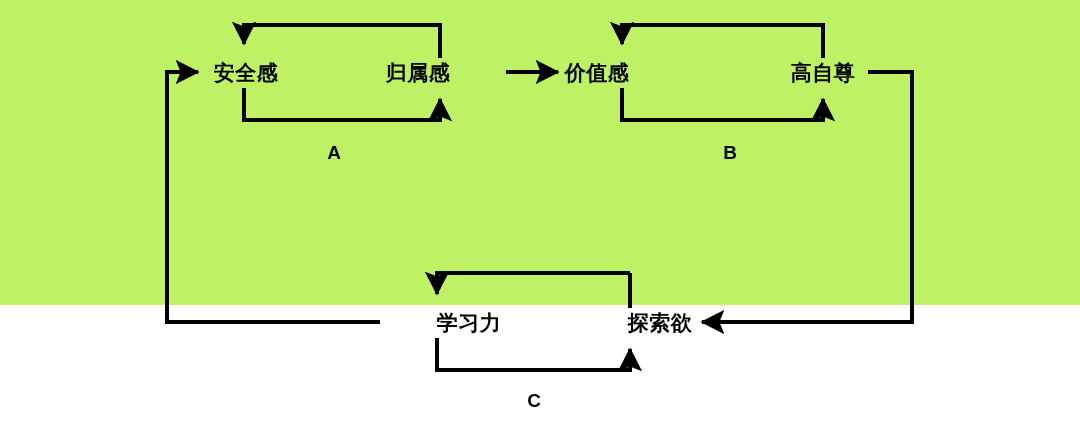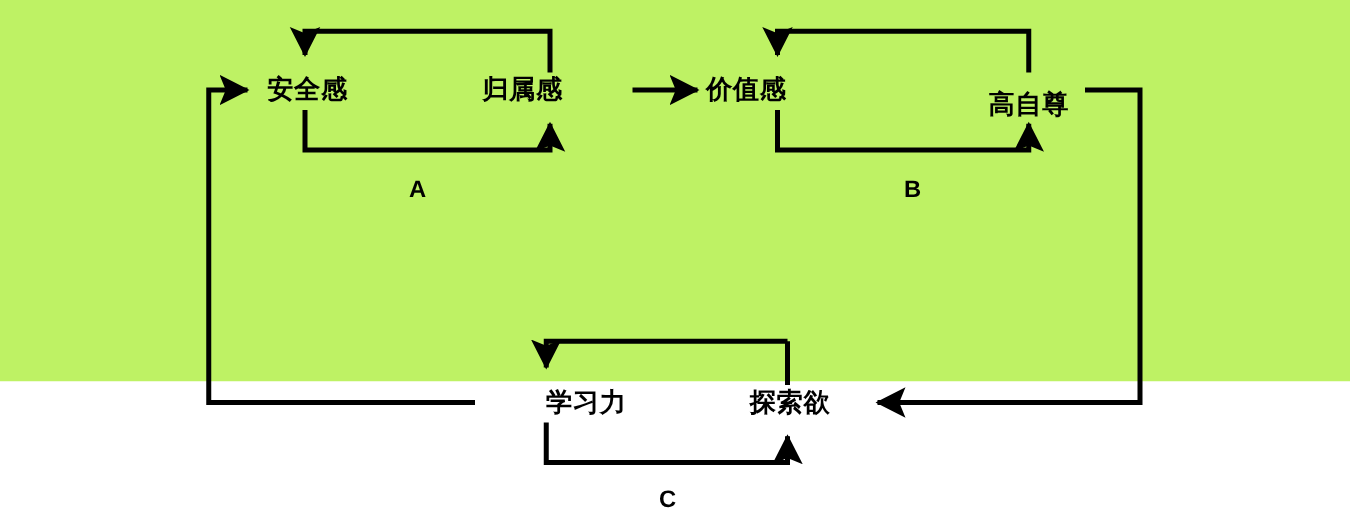--- a/index.html
+++ b/index.html
@@ -81,25 +81,25 @@
 
     </g>
   </svg>
 
   <div class="node-label" style="left:246px; top:72px;">安全感</div>
 
   <div class="node-label" style="left:418px; top:72px;text-align:right;">归属感</div>
 
   <div class="node-label" style="left:597px; top:72px;">价值感</div>
 
-  <div class="node-label" style="left:823px; top:84px;text-align:center;">高自尊</div>
+  <div class="node-label" style="left:823px; top:72px;text-align:center;">高自尊</div>
 
   <div class="node-label" style="left:435px; top:322px;margin-left:34px;">学习力</div>
 
-  <div class="node-label" style="left:632px; top:322px;text-align:center;">探索欲</div>
+  <div class="node-label" style="left:660px; top:322px;text-align:center;">探索欲</div>
 
   <div class="group-label" style="left:334px; top:152px;">A</div>
 
   <div class="group-label" style="left:730px; top:152px;">B</div>
 
   <div class="group-label" style="left:534px; top:400px;">C</div>
 
 </div>
 
 </body></html>

